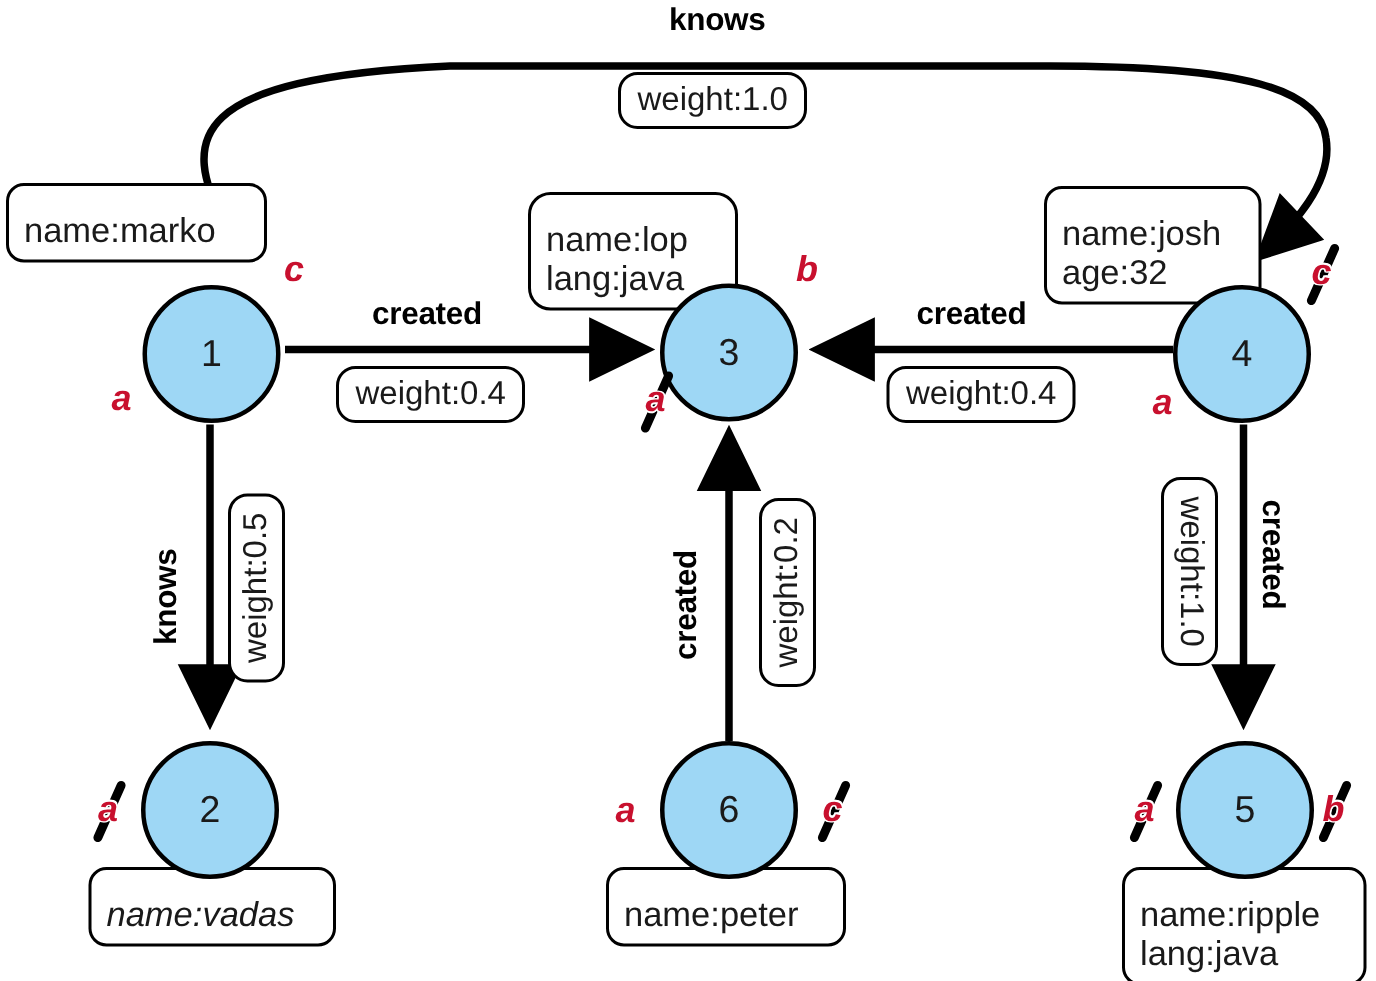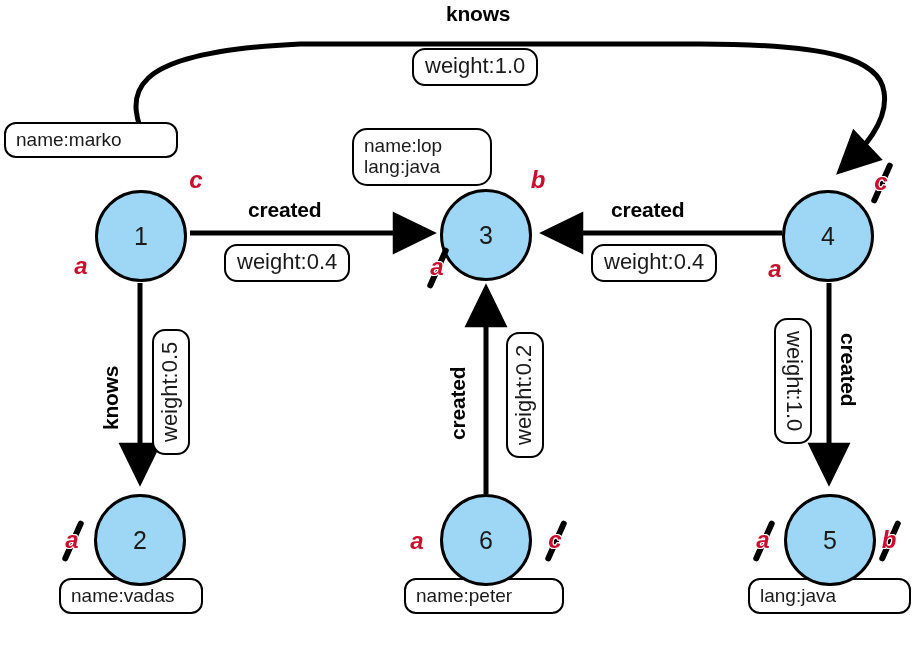--- a/index.html
+++ b/index.html
@@ -37,22 +37,22 @@
     font-size: 25px;
     color: #1a1a1a;
     z-index: 6;
   }
   
   .prop-box {
     position: absolute;
     background: #ffffff;
     border: 2.5px solid #000000;
     border-radius: 12px;
-    padding: 5px 10px 6px 10px;
-    font-size: 19px;
+    padding: 17px 10px 6px 10px;
+    font-size: 23px;
     line-height: 1.12;
     color: #1a1a1a;
     white-space: nowrap;
     box-sizing: border-box;
     z-index: 5;
   }
   .prop-box .pline {
     display: block;
   }
   
@@ -161,30 +161,35 @@
 
   <div class="prop-box" style="left:4px; top:122px; width:174px;">
     <span class="pline">name:marko</span>
   </div>
 
   <div class="prop-box" style="left:352px; top:128px; width:140px;border-radius:15px;">
     <span class="pline">name:lop</span>
     <span class="pline">lang:java</span>
   </div>
 
-
-  <div class="prop-box" style="left:59px; top:578px; width:144px;">
+  <div class="prop-box" style="left:696px; top:124px; width:145px;">
+    <span class="pline">name:josh</span>
+    <span class="pline">age:32</span>
+  </div>
+
+  <div class="prop-box" style="left:59px; top:578px; width:165px;font-style:italic;">
     <span class="pline">name:vadas</span>
   </div>
 
   <div class="prop-box" style="left:404px; top:578px; width:160px;">
     <span class="pline">name:peter</span>
   </div>
 
   <div class="prop-box" style="left:748px; top:578px; width:163px;">
+    <span class="pline">name:ripple</span>
     <span class="pline">lang:java</span>
   </div>
 
   <div class="vertex" style="left:95px; top:190px;">
     <span>1</span>
   </div>
   <div class="vertex" style="left:94px; top:494px;">
     <span>2</span>
   </div>
   <div class="vertex" style="left:440px; top:189px;">

